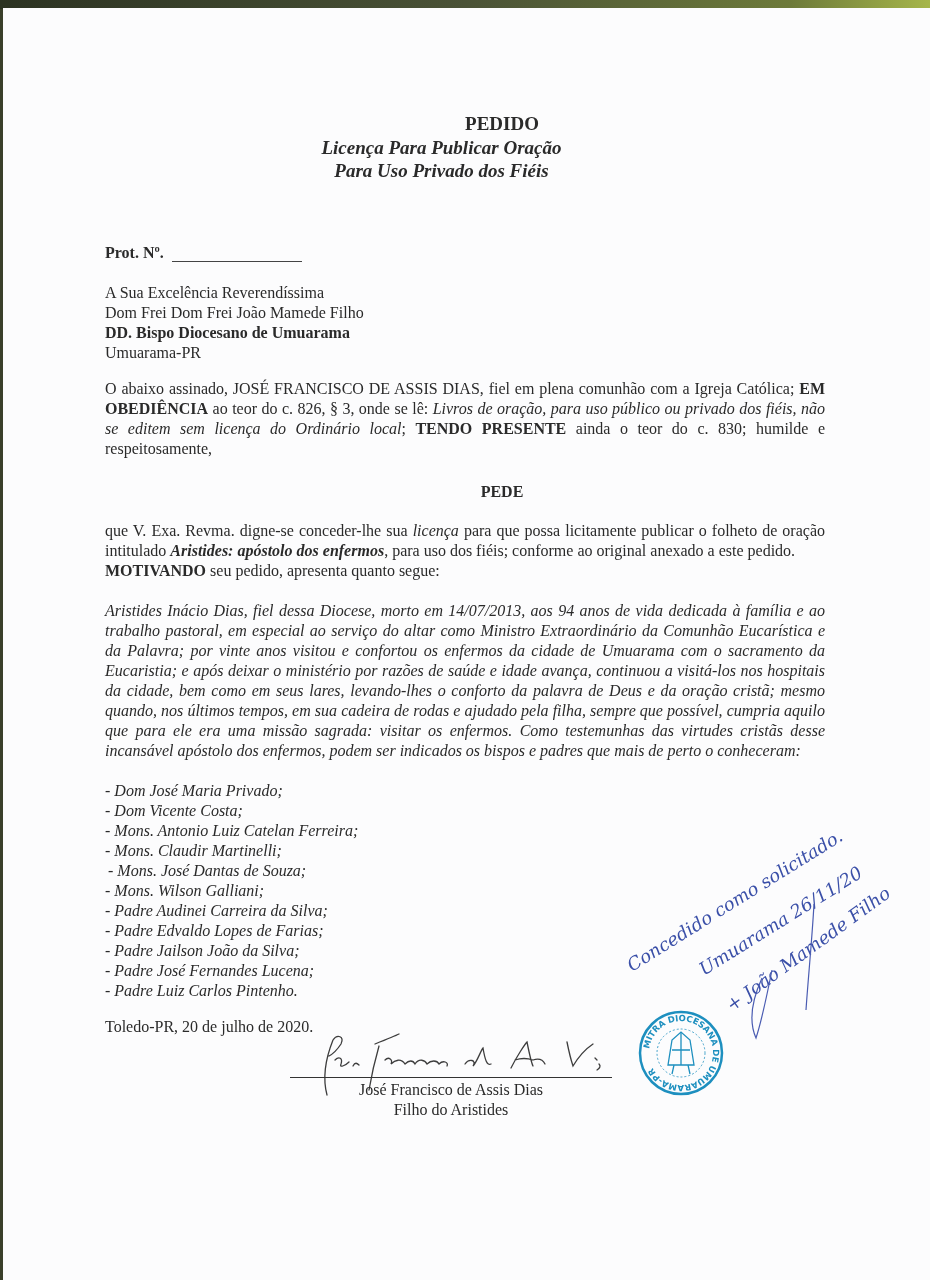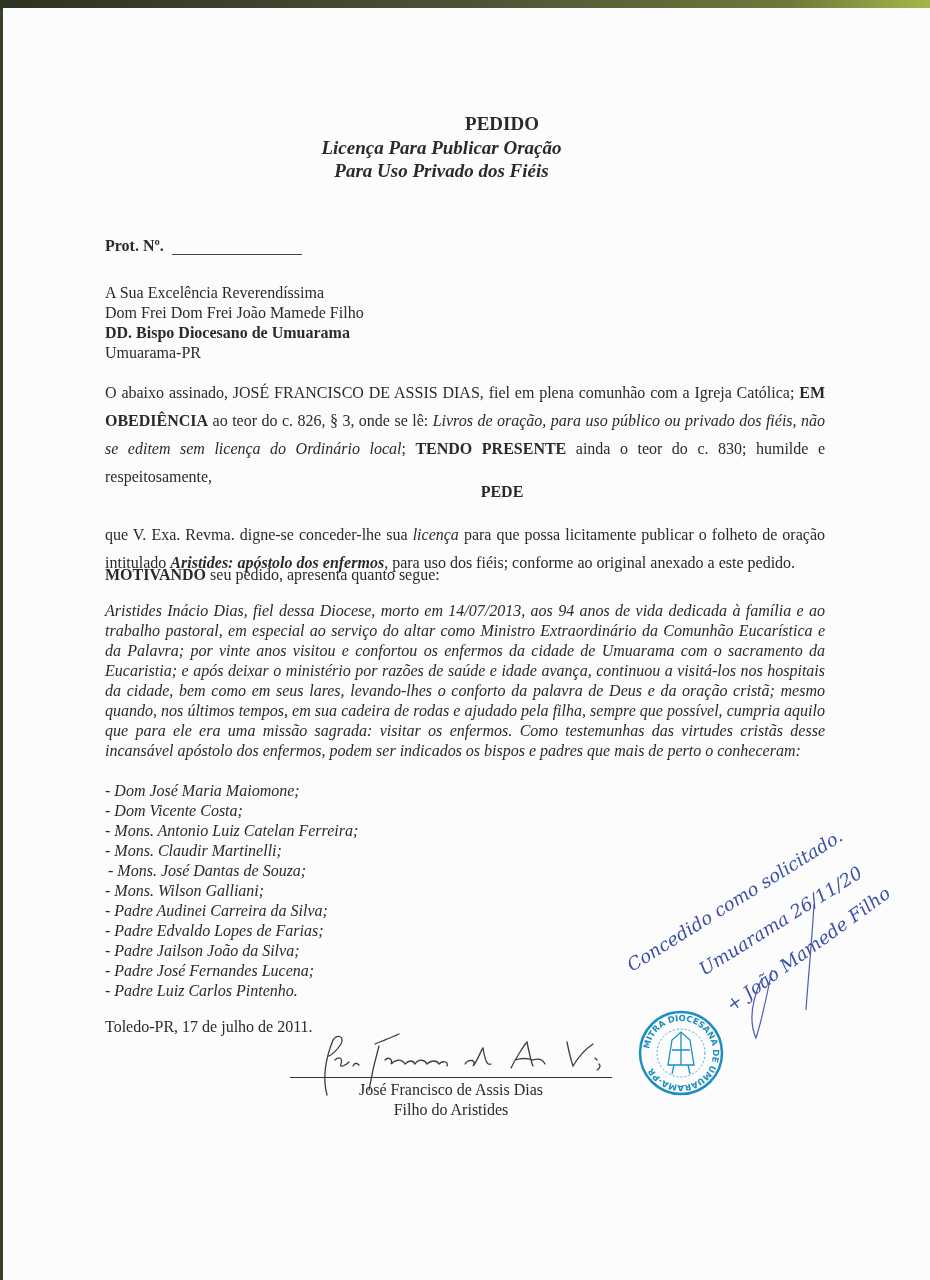--- a/index.html
+++ b/index.html
@@ -16,26 +16,26 @@
     .topbar {
       position: absolute; left: 0; top: 0; width: 930px; height: 9px;
       background: linear-gradient(90deg, #2c3322 0%, #4a5236 50%, #6d7a3a 85%, #a6b64a 100%);
     }
     .abs { position: absolute; }
     .center { text-align: center; padding-left: 37px; }
     .title { left: 0; width: 930px; top: 113px; font-weight: bold; font-size: 19px; }
     .subtitle { left: 0; width: 809px; font-weight: bold; font-style: italic; font-size: 19px; }
     .sub1 { top: 137px; }
     .sub2 { top: 160px; }
-    .prot { left: 105px; top: 237px; font-size: 16px; font-weight: bold; }
+    .prot { left: 105px; top: 244px; font-size: 16px; font-weight: bold; }
     .prot-line { display: inline-block; width: 130px; border-bottom: 1px solid #444; margin-left: 8px; height: 14px; vertical-align: bottom; }
     .addr { left: 105px; top: 283px; font-size: 16px; line-height: 20px; }
     .addr div { white-space: nowrap; }
     .bold { font-weight: bold; }
-    .para { left: 105px; width: 720px; font-size: 16px; line-height: 28px; text-align: justify; }
+    .para { left: 105px; width: 720px; font-size: 16px; line-height: 20px; text-align: justify; }
     .para-intro { top: 379px; }
     .pede { left: 0; width: 930px; top: 483px; font-weight: bold; font-size: 16px; }
     .para-request { top: 521px; }
     .para-motive { top: 561px; }
     .italic { font-style: italic; }
     .bi { font-weight: bold; font-style: italic; }
     .narr { left: 105px; width: 720px; top: 601px; font-size: 16px; line-height: 20px; text-align: justify; font-style: italic; font-family: Liberation Serif, serif; }
     .witness-list { left: 105px; top: 781px; font-size: 16px; line-height: 20px; font-style: italic; margin: 0; padding: 0; list-style: none; }
     .witness-list li { white-space: nowrap; }
     .place-date { left: 105px; top: 1018px; font-size: 16px; }
@@ -71,34 +71,34 @@
 
 <div class="abs center pede">PEDE</div>
 
 <div class="abs para para-request"><span>que V. Exa. Revma. digne-se conceder-lhe sua </span><span class="italic">licença</span><span> para que possa licitamente publicar o folheto de oração intitulado </span><span class="bi">Aristides: apóstolo dos enfermos</span><span>, para uso dos fiéis; conforme ao original anexado a este pedido.</span></div>
 
 <div class="abs para para-motive"><span class="bold">MOTIVANDO</span><span> seu pedido, apresenta quanto segue:</span></div>
 
 <div class="abs narr">Aristides Inácio Dias, fiel dessa Diocese, morto em 14/07/2013, aos 94 anos de vida dedicada à família e ao trabalho pastoral, em especial ao serviço do altar como Ministro Extraordinário da Comunhão Eucarística e da Palavra; por vinte anos visitou e confortou os enfermos da cidade de Umuarama com o sacramento da Eucaristia; e após deixar o ministério por razões de saúde e idade avança, continuou a visitá-los nos hospitais da cidade, bem como em seus lares, levando-lhes o conforto da palavra de Deus e da oração cristã; mesmo quando, nos últimos tempos, em sua cadeira de rodas e ajudado pela filha, sempre que possível, cumpria aquilo que para ele era uma missão sagrada: visitar os enfermos. Como testemunhas das virtudes cristãs desse incansável apóstolo dos enfermos, podem ser indicados os bispos e padres que mais de perto o conheceram:</div>
 
 <ul class="abs witness-list">
-  <li>- Dom José Maria Maiomone;</li>
+  <li>- Dom José Maria Privado;</li>
   <li>- Dom Vicente Costa;</li>
   <li>- Mons. Antonio Luiz Catelan Ferreira;</li>
   <li>- Mons. Claudir Martinelli;</li>
   <li style="padding-left:3px"> - Mons. José Dantas de Souza;</li>
   <li>- Mons. Wilson Galliani;</li>
   <li>- Padre Audinei Carreira da Silva;</li>
   <li>- Padre Edvaldo Lopes de Farias;</li>
   <li>- Padre Jailson João da Silva;</li>
   <li>- Padre José Fernandes Lucena;</li>
   <li>- Padre Luiz Carlos Pintenho.</li>
 </ul>
 
-<div class="abs place-date">Toledo-PR, 17 de julho de 2011.</div>
+<div class="abs place-date">Toledo-PR, 20 de julho de 2020.</div>
 
 <svg class="abs signature" width="300" height="70" viewBox="0 0 300 70">
   <g fill="none" stroke="#3d3d3d" stroke-width="1.3" stroke-linecap="round">
     <path d="M22 65 C18 50, 20 30, 28 10 C32 4, 40 6, 36 14 C32 20, 28 24, 24 26"></path>
     <path d="M30 30 C34 26, 38 28, 36 34 C34 38, 40 36, 44 32"></path>
     <path d="M48 36 C50 32, 52 33, 54 35"></path>
     <path d="M70 14 C80 10, 90 6, 94 4"></path>
     <path d="M74 16 C70 30, 66 48, 64 60"></path>
     <path d="M80 30 C84 26, 88 30, 86 34 C90 30, 96 28, 100 34 C104 30, 108 30, 110 34 C114 28, 120 30, 122 34 C126 30, 132 30, 134 34 C138 30, 144 32, 142 36"></path>
     <path d="M160 34 C164 28, 172 30, 168 36 C172 32, 176 20, 178 18 C180 30, 182 36, 186 34"></path>

